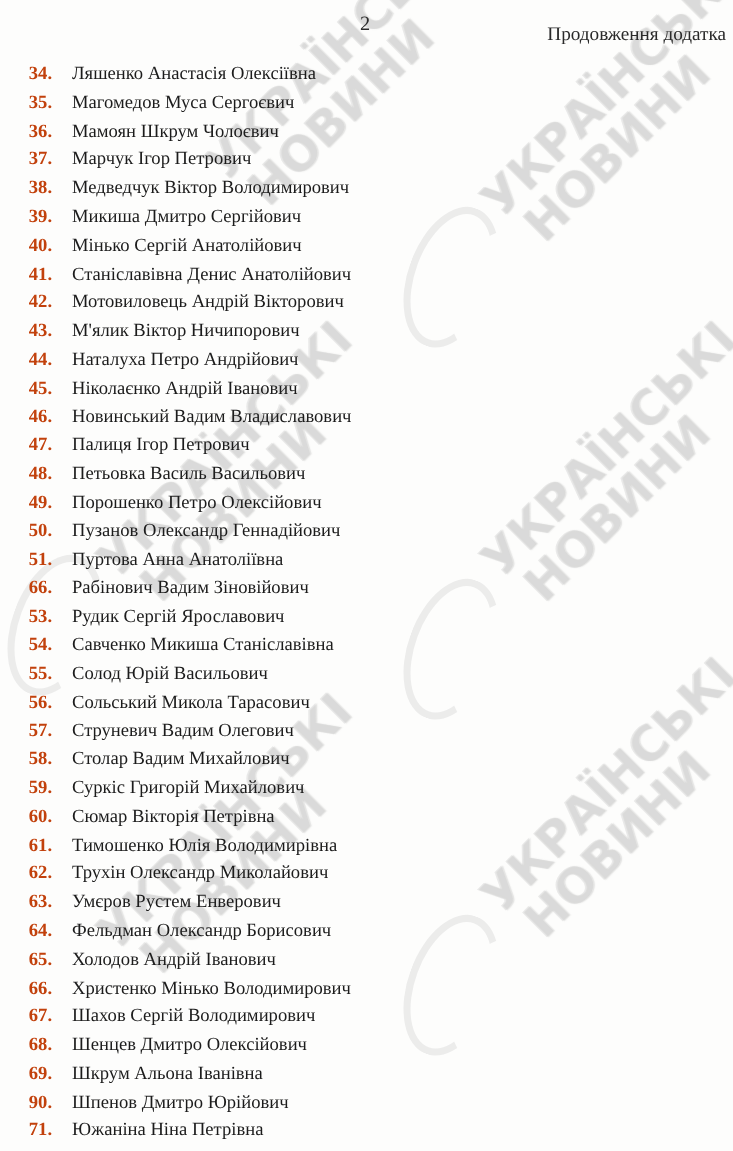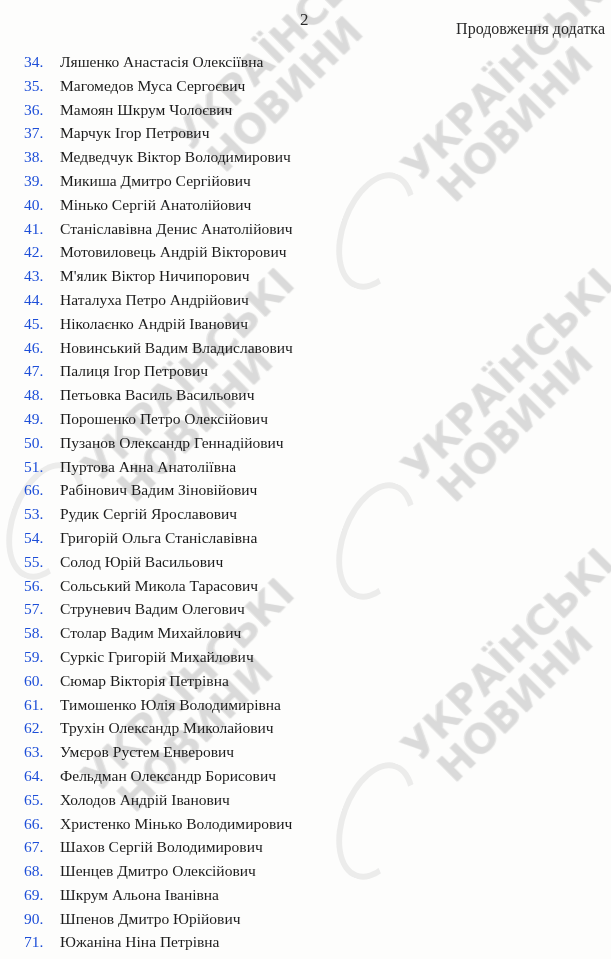--- a/index.html
+++ b/index.html
@@ -17,21 +17,21 @@
   }
   .heading {
     position: absolute; right: 6px; top: 20px;
     font-size: 16px; color: #2a2a2a;
   }
   .list { position: absolute; left: 0; top: 50px; margin: 0; padding: 0; list-style: none; }
   .item {
     height: 23.8px; line-height: 23.8px; font-size: 15.5px;
     white-space: nowrap; position: relative;
   }
-  .num { position: absolute; left: 24px; width: 30px; color: #1d4ed8; }
+  .num { position: absolute; left: 24px; width: 30px; color: #c2410c; font-weight: bold; }
   .name { position: absolute; left: 60px; color: #1c1c1c; }
   .watermark {
     position: absolute; pointer-events: none;
     color: rgba(200,200,200,0.35);
     font-family: "DejaVu Sans", sans-serif; font-weight: bold;
     transform: rotate(-45deg); transform-origin: center;
     text-align: center; line-height: 1.0;
     text-shadow: 1px 1px 1px rgba(150,150,150,0.25);
   }
   .wm-logo {
@@ -156,21 +156,21 @@
       <li class="item">
         <span class="num">66.</span>
         <span class="name">Рабінович Вадим Зіновійович</span>
       </li>
       <li class="item">
         <span class="num">53.</span>
         <span class="name">Рудик Сергій Ярославович</span>
       </li>
       <li class="item">
         <span class="num">54.</span>
-        <span class="name">Григорій Ольга Станіславівна</span>
+        <span class="name">Савченко Микиша Станіславівна</span>
       </li>
       <li class="item">
         <span class="num">55.</span>
         <span class="name">Солод Юрій Васильович</span>
       </li>
       <li class="item">
         <span class="num">56.</span>
         <span class="name">Сольський Микола Тарасович</span>
       </li>
       <li class="item">

